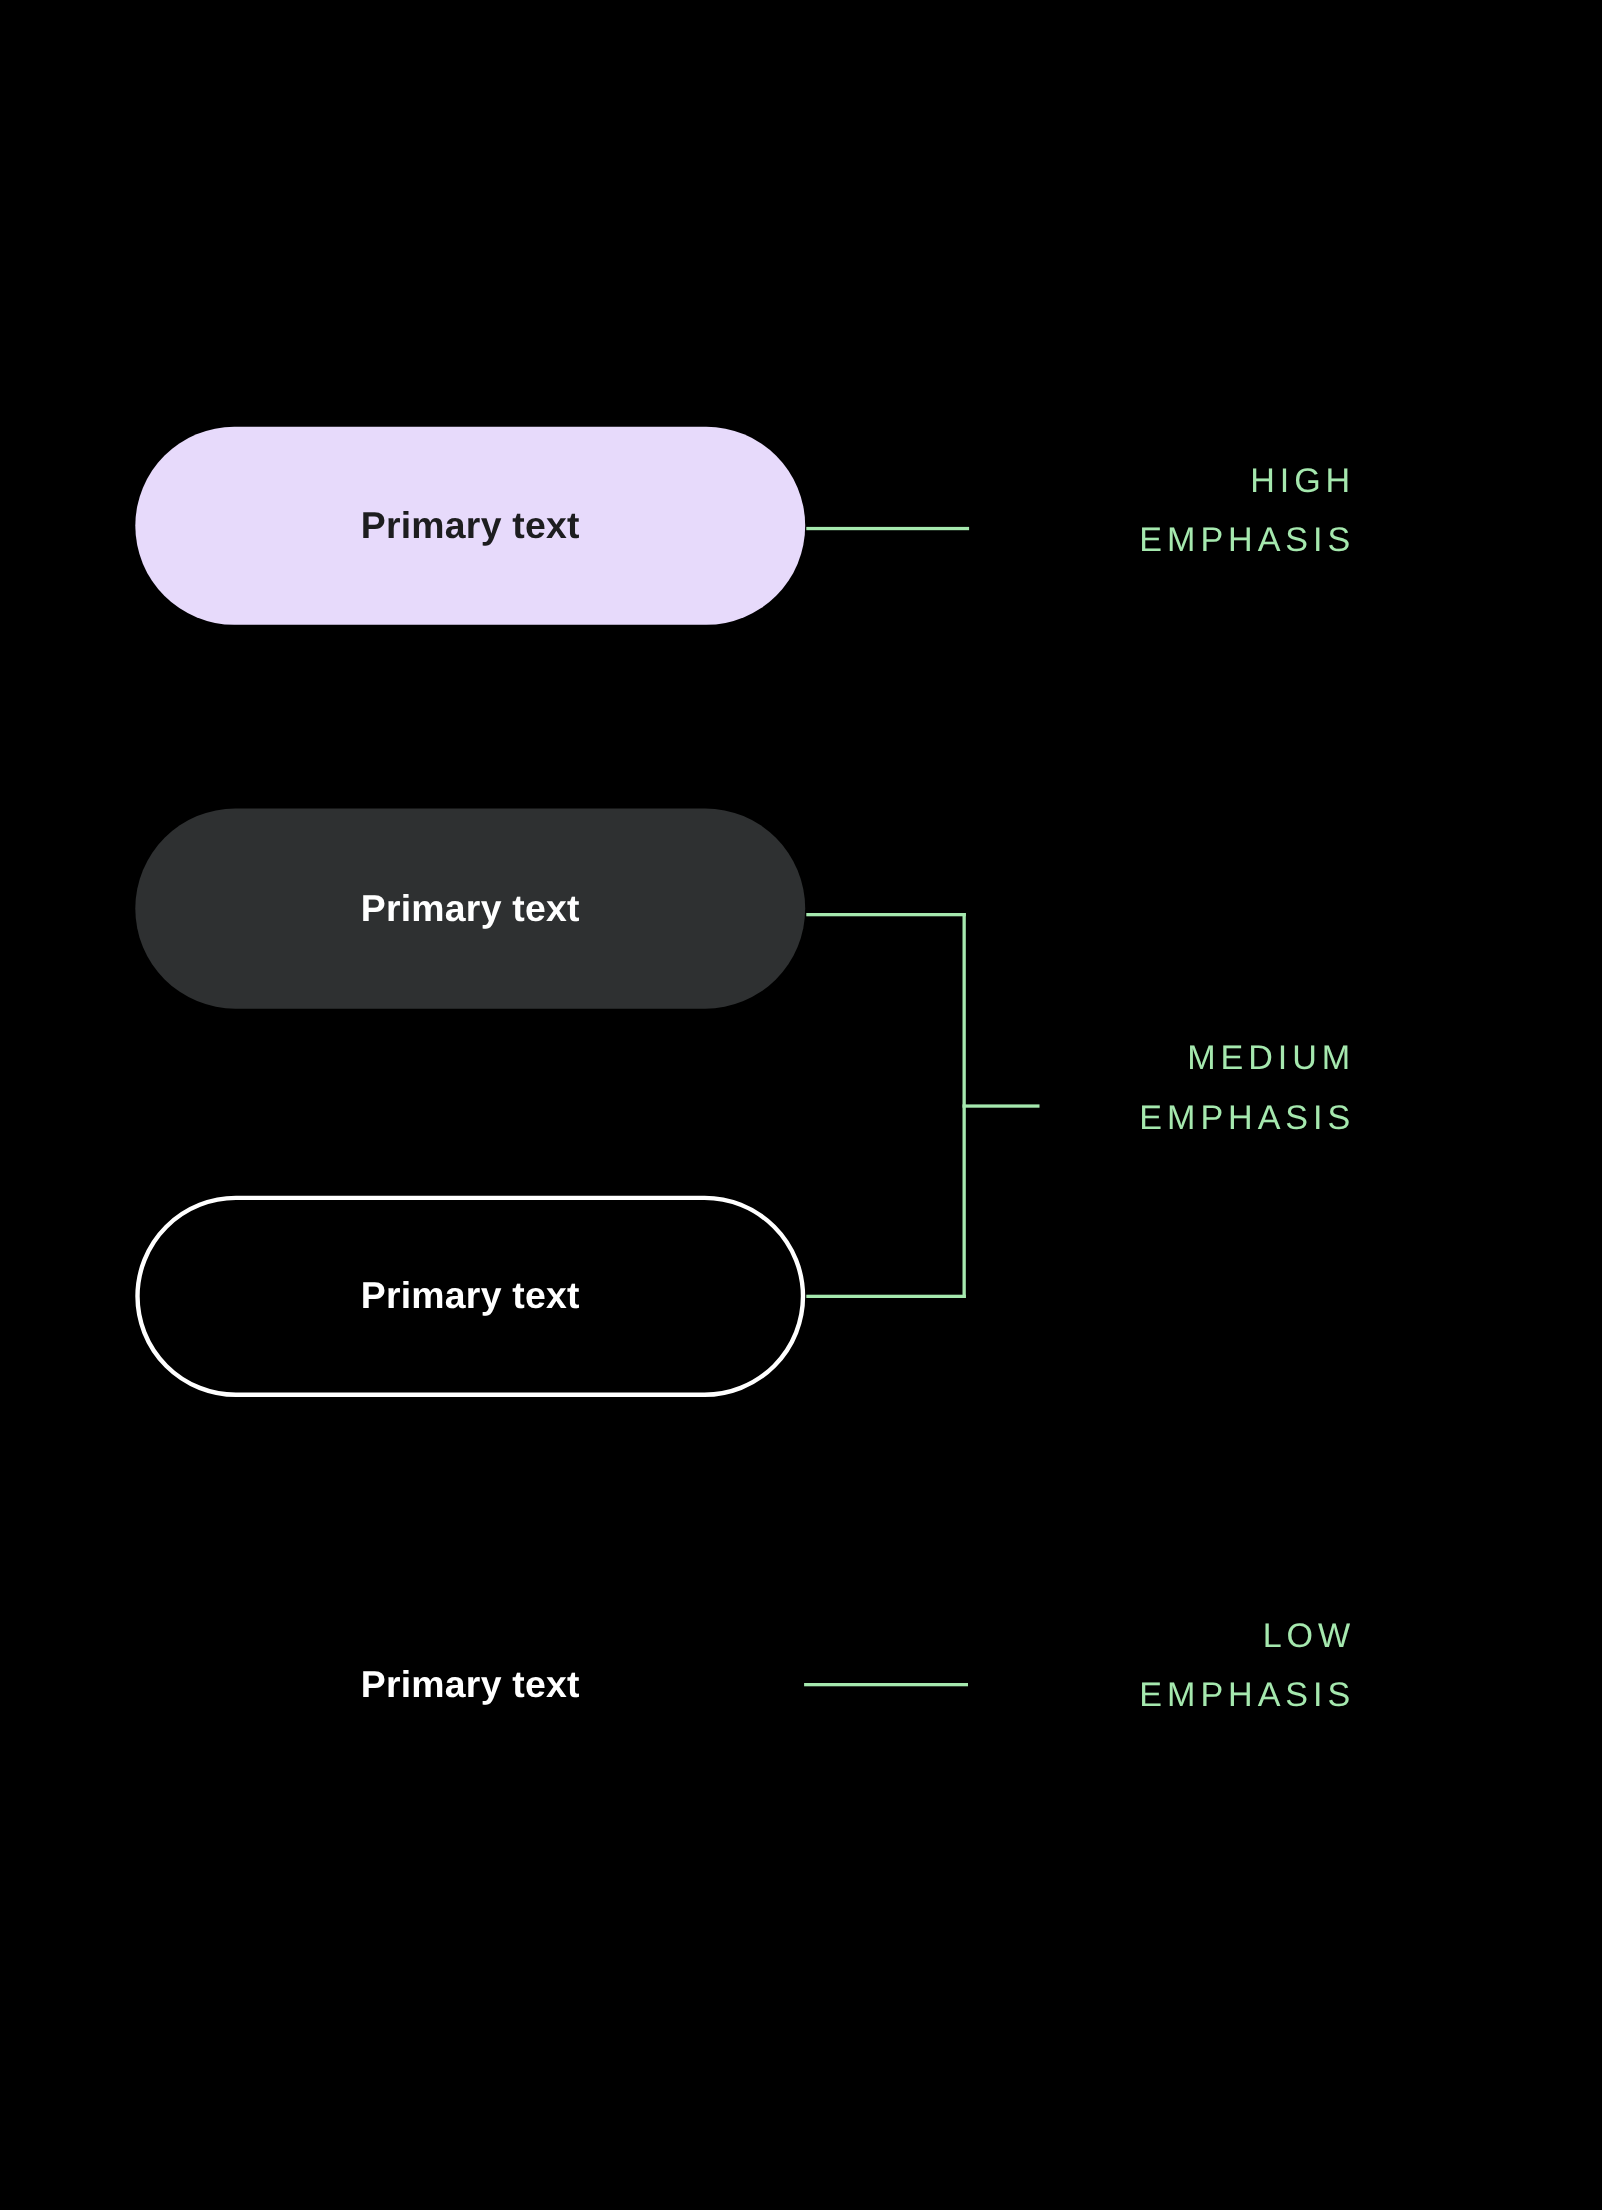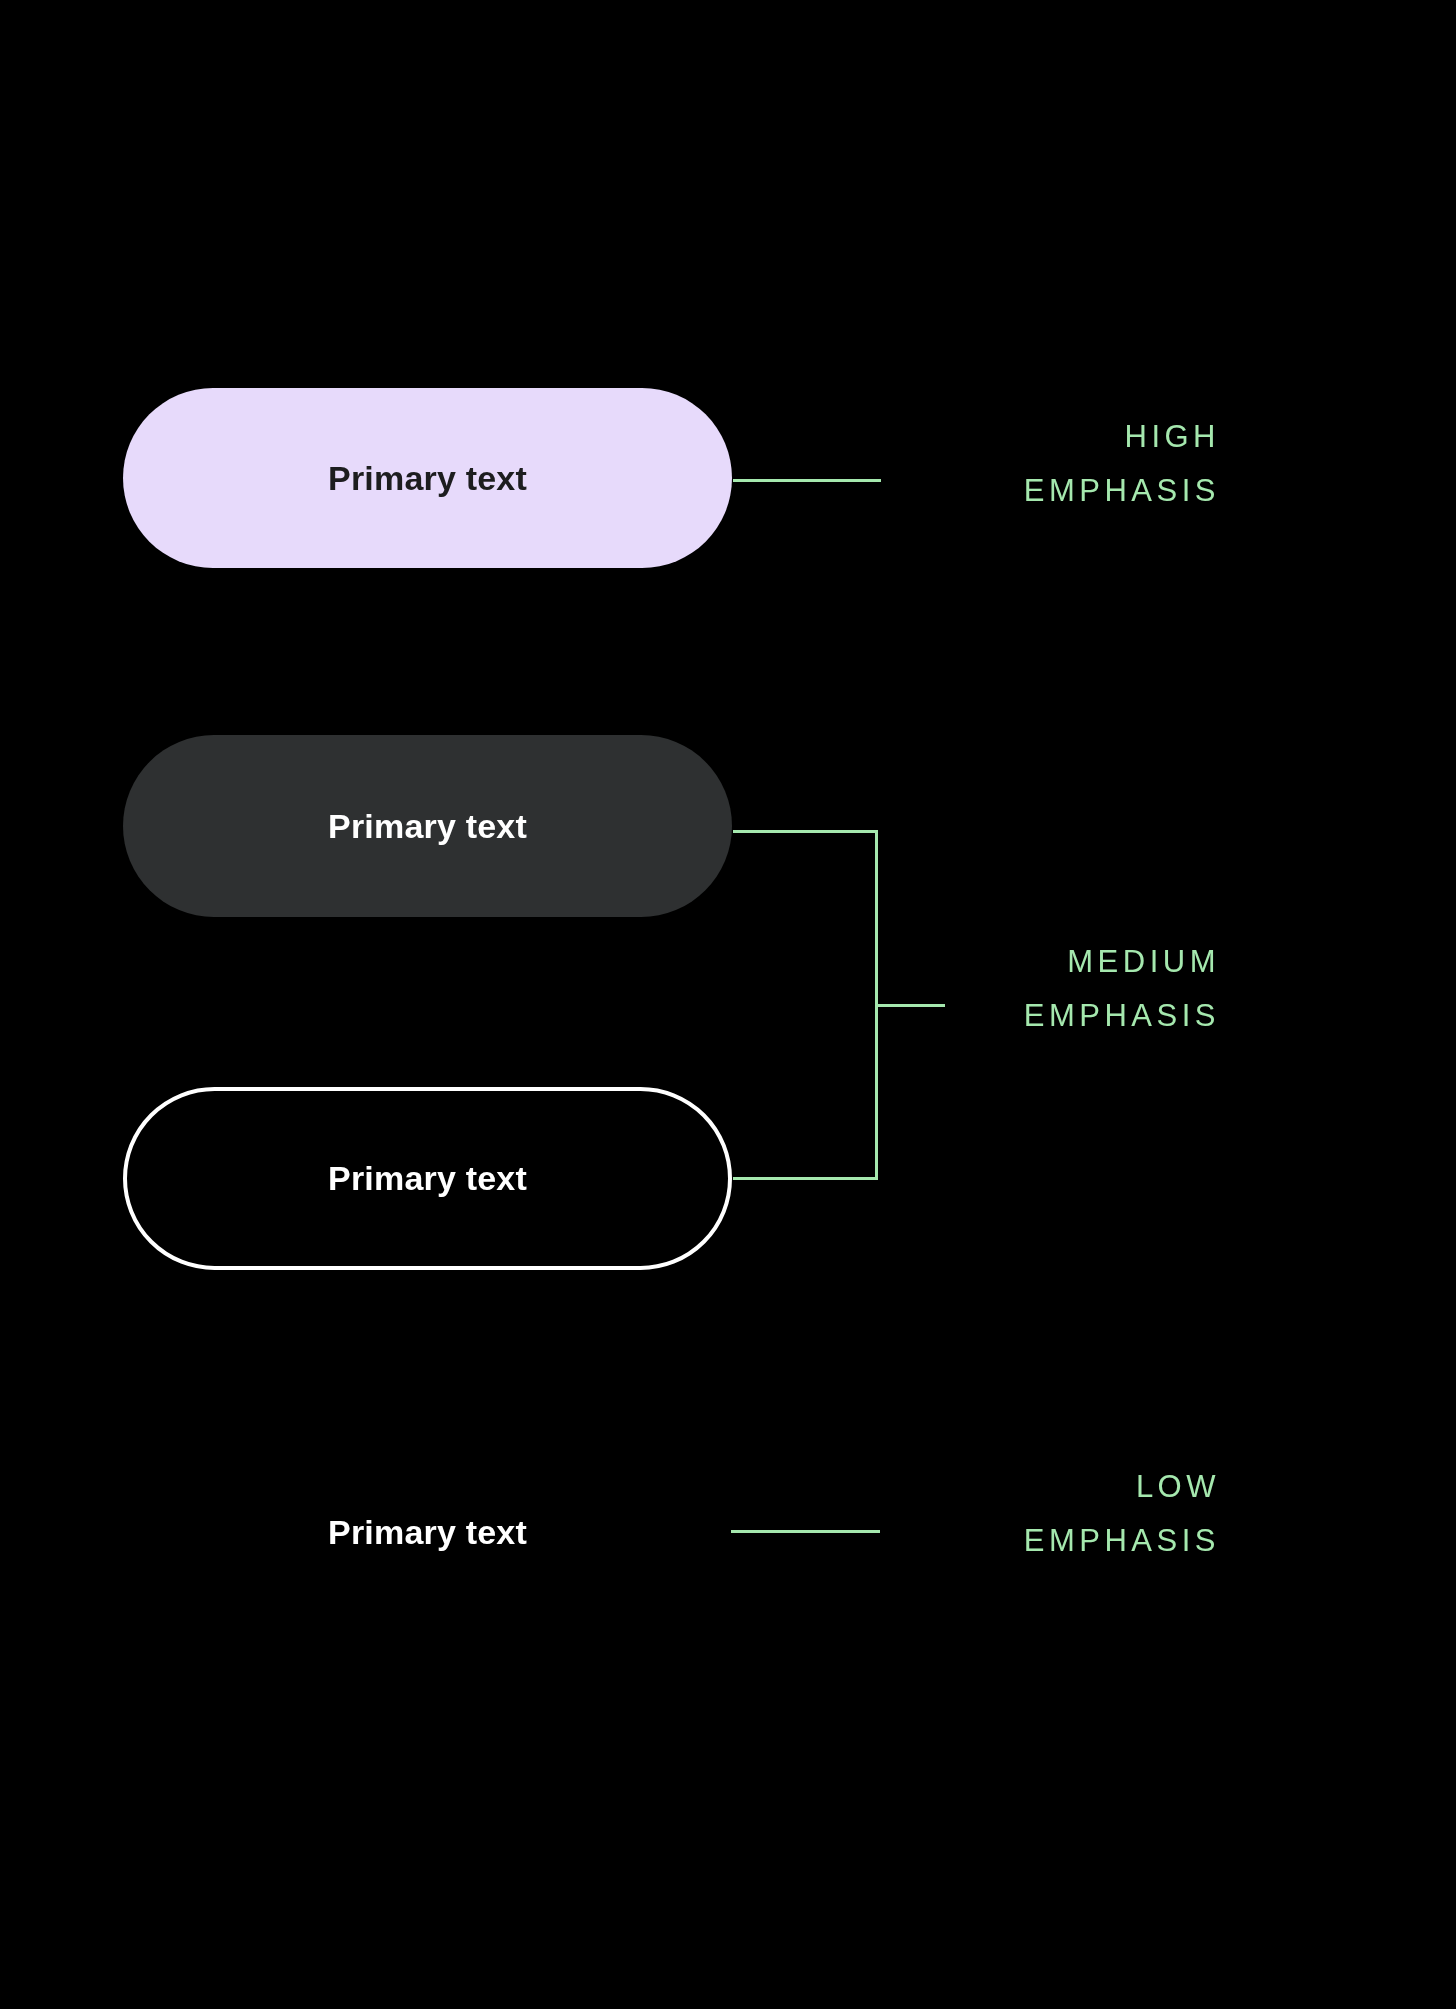--- a/index.html
+++ b/index.html
@@ -93,21 +93,21 @@
   .bracket-bottom { left: 733px;  top: 1177px; width: 145px; }
   .bracket-spine  { left: 875px;  top: 830px;  height: 350px; }
   .bracket-stub   { left: 875px;  top: 1004px; width: 70px; }
 
   
   .conn-low    { left: 731px;  top: 1530px; width: 149px; }
 
   
   .label {
     position: absolute;
-    right: 236px;
+    right: 224px;
     text-align: right;
     color: #a5e8ae;
     font-size: 31px;
     font-weight: 400;
     letter-spacing: 4.5px;
     line-height: 1.75;
     white-space: nowrap;
     user-select: none;
   }
   .label-high   { top: 410px; }

